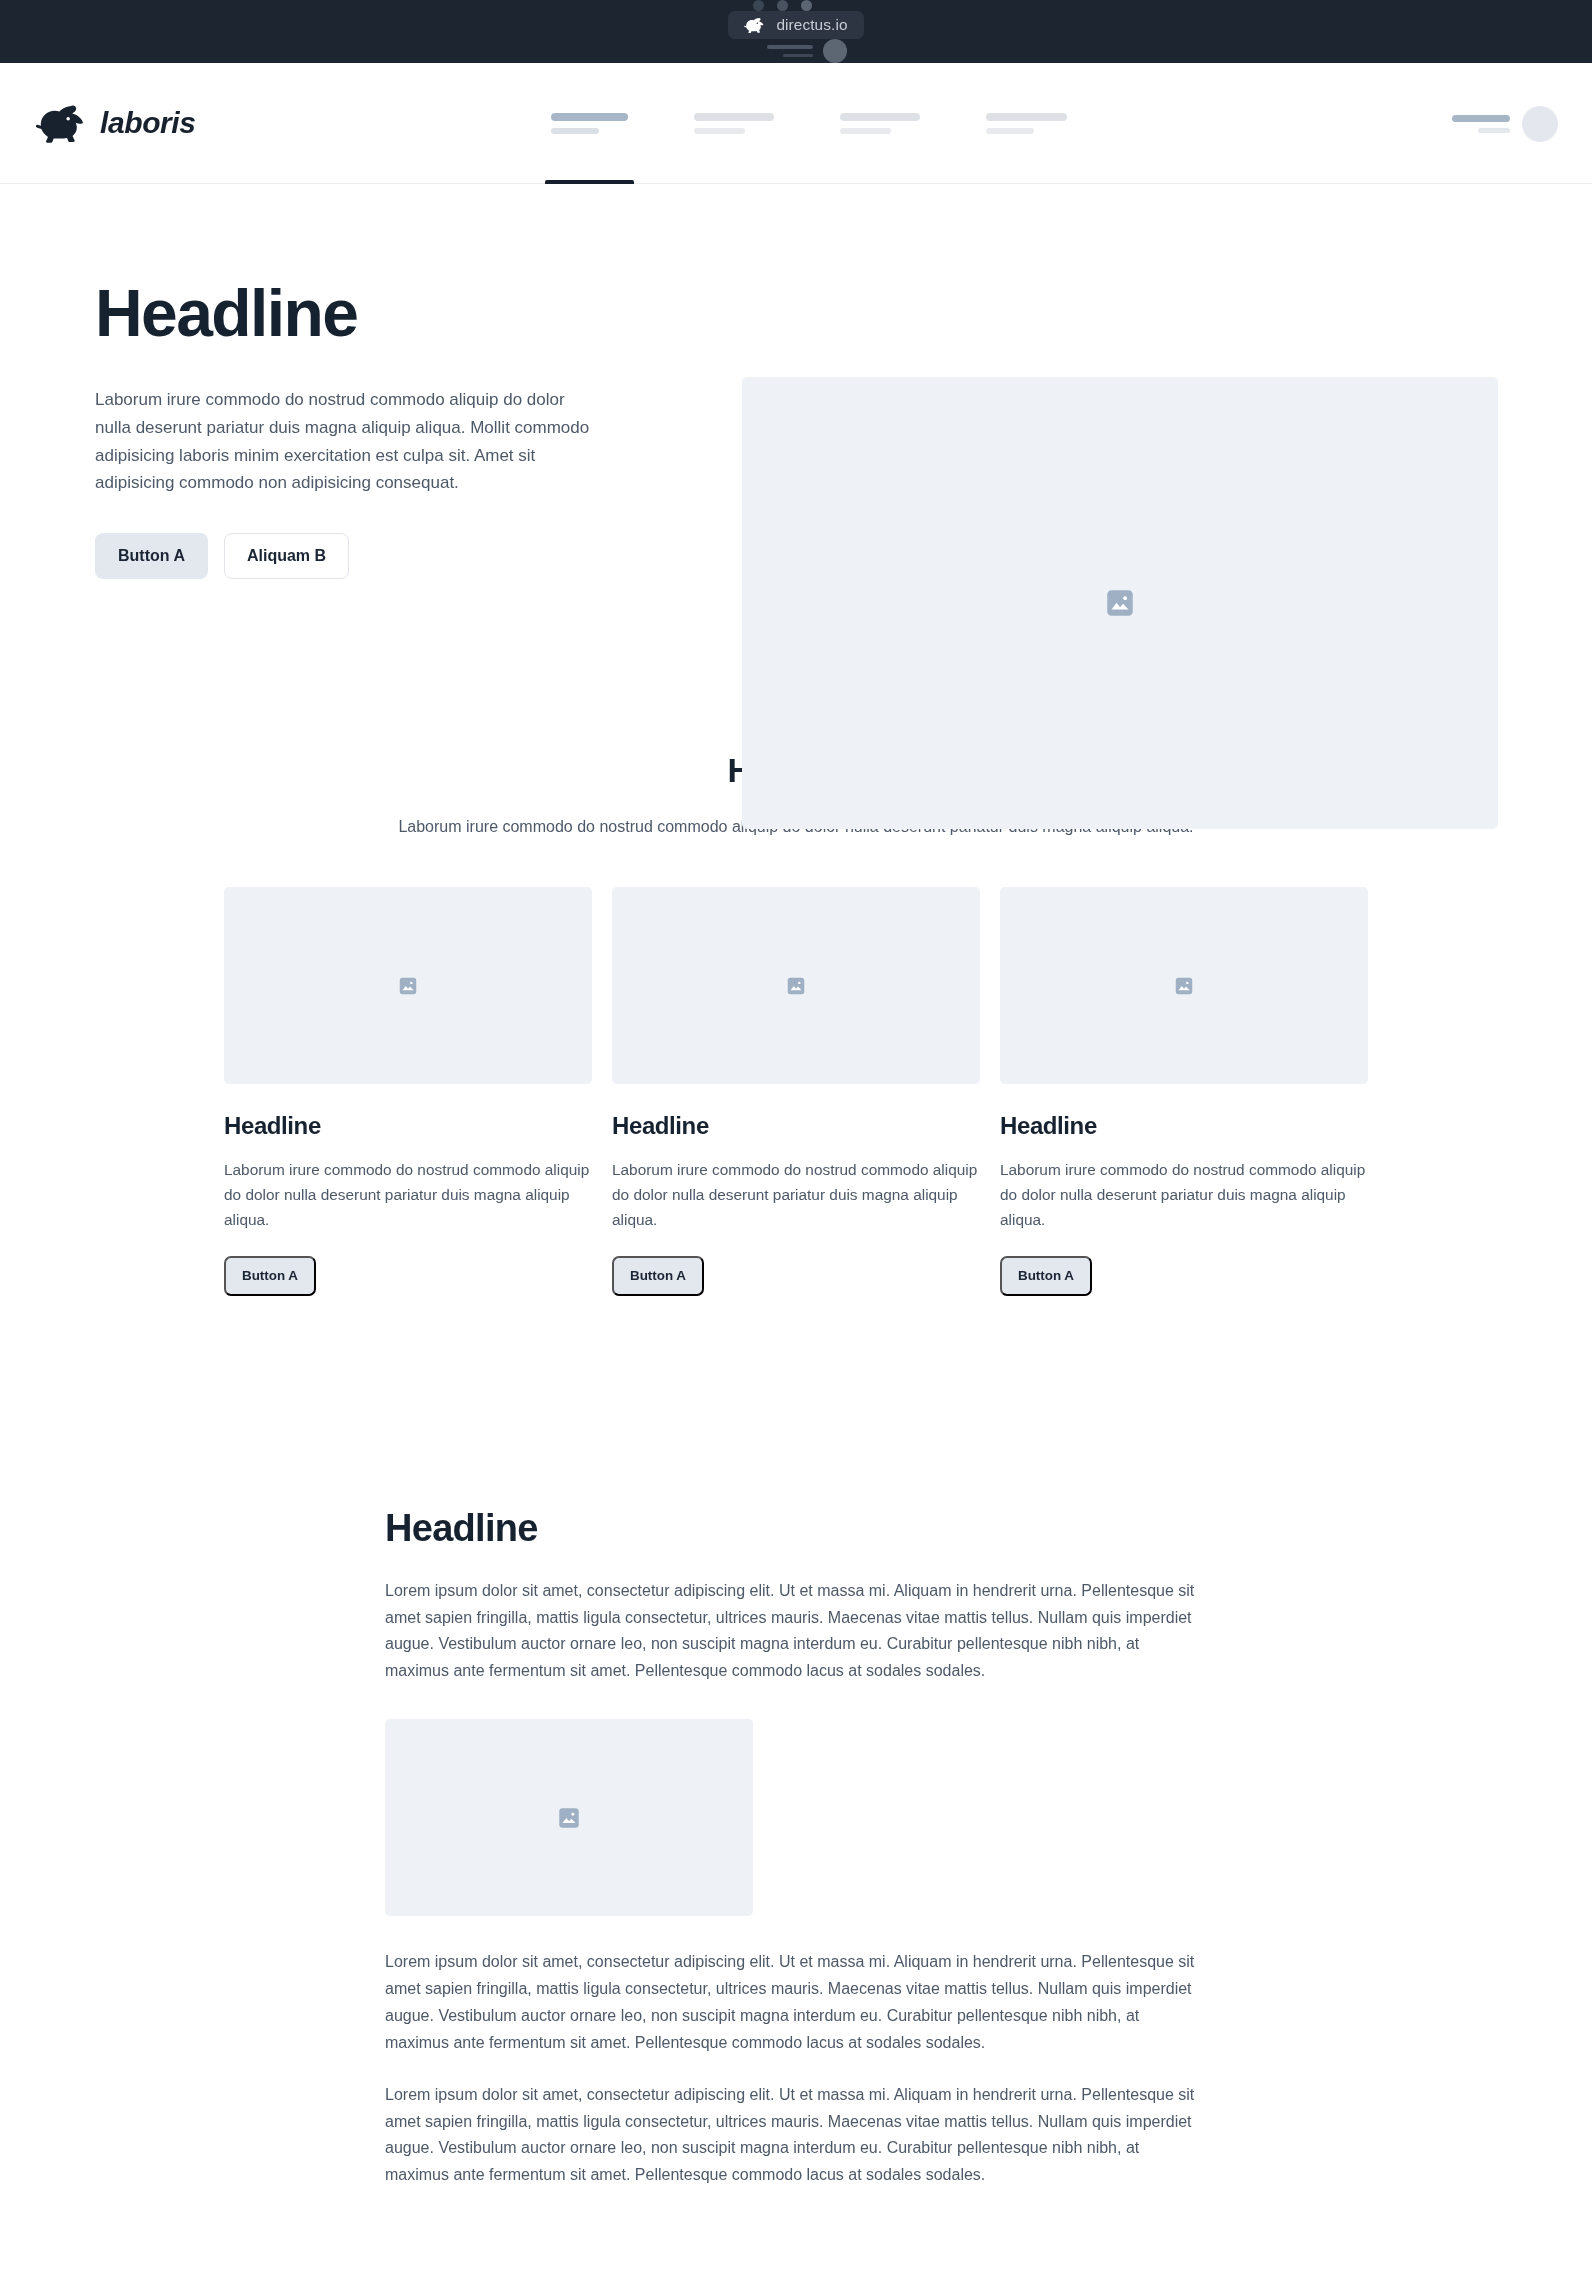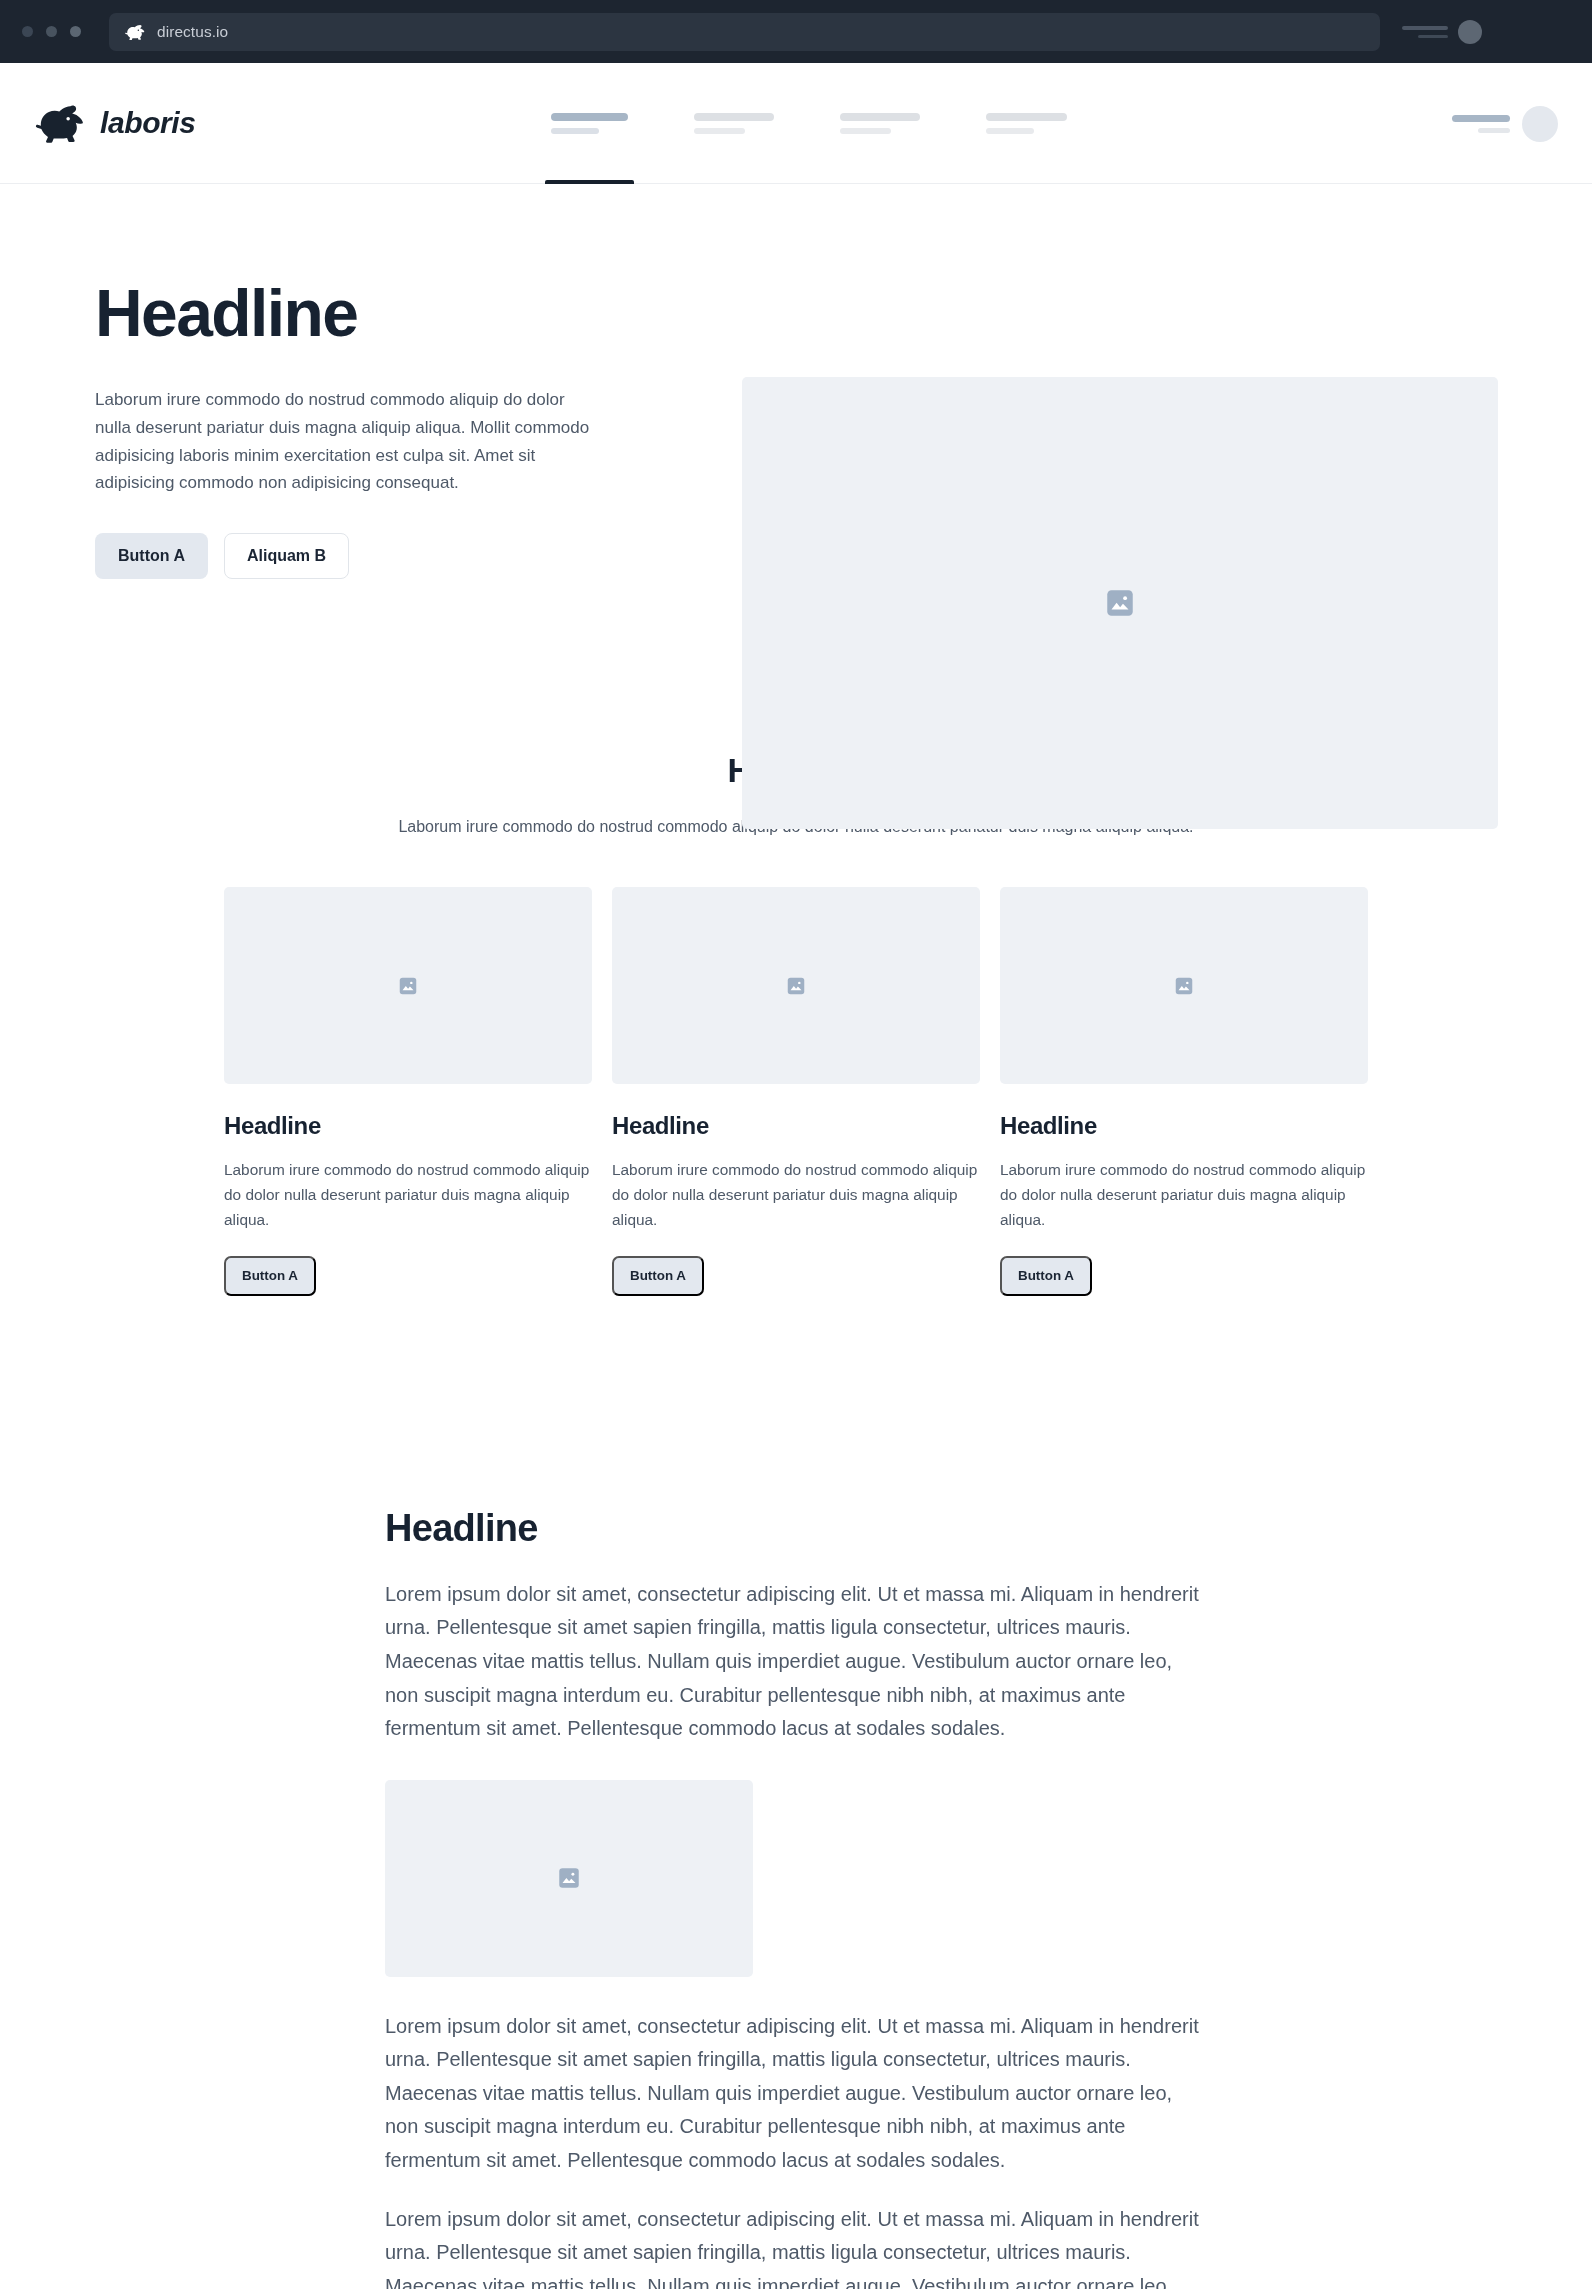--- a/index.html
+++ b/index.html
@@ -15,20 +15,21 @@
 
   
   .browser-chrome {
     width: 1592px;
     height: 63px;
     background: #1d2530;
     display: flex;
     align-items: center;
     padding: 0 22px;
     position: relative;
+    flex-direction: column;
   }
   .traffic-lights {
     display: flex;
     align-items: center;
     gap: 13px;
     flex: 0 0 auto;
     margin-right: 28px;
   }
   .dot { width: 11px; height: 11px; border-radius: 50%; }
   .dot-1 { background: #3b4654; }
@@ -256,21 +257,21 @@
     padding-left: 0;
   }
   .article-title {
     font-size: 38px;
     font-weight: 700;
     color: #172231;
     letter-spacing: -0.7px;
   }
   .article-para {
     margin-top: 28px;
-    font-size: 20px;
+    font-size: 16px;
     line-height: 1.68;
     color: #4e5968;
   }
   .article-media {
     margin-top: 34px;
     width: 368px;
     height: 197px;
   }
   .article-para + .article-para { margin-top: 25px; }
   .article-media + .article-para { margin-top: 33px; }

